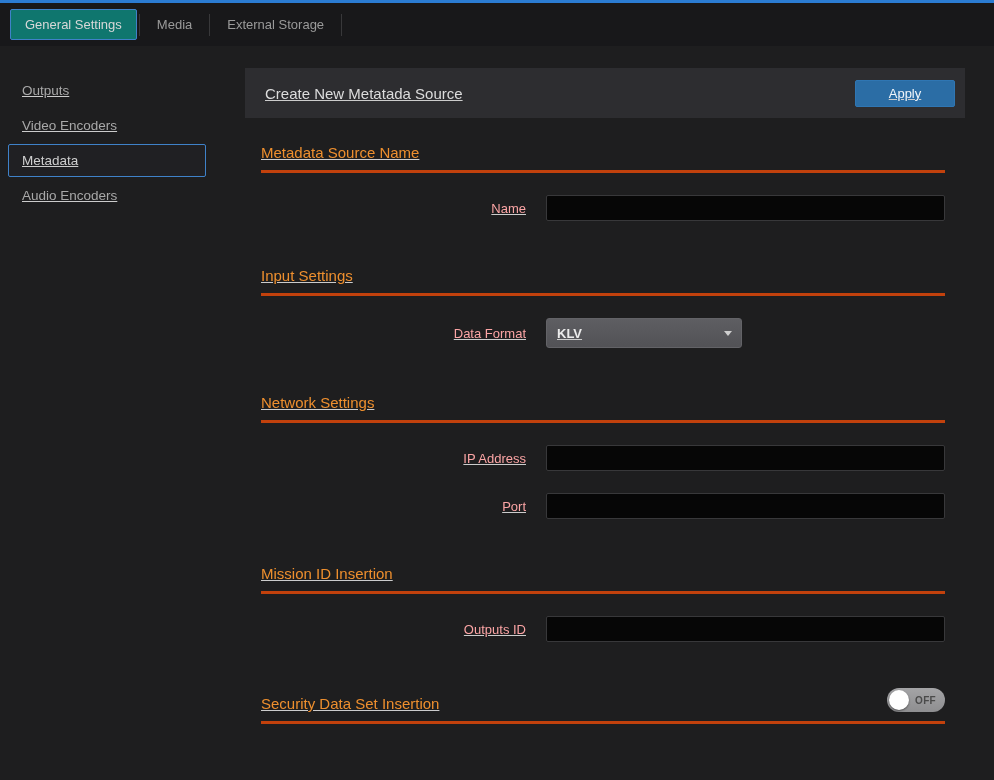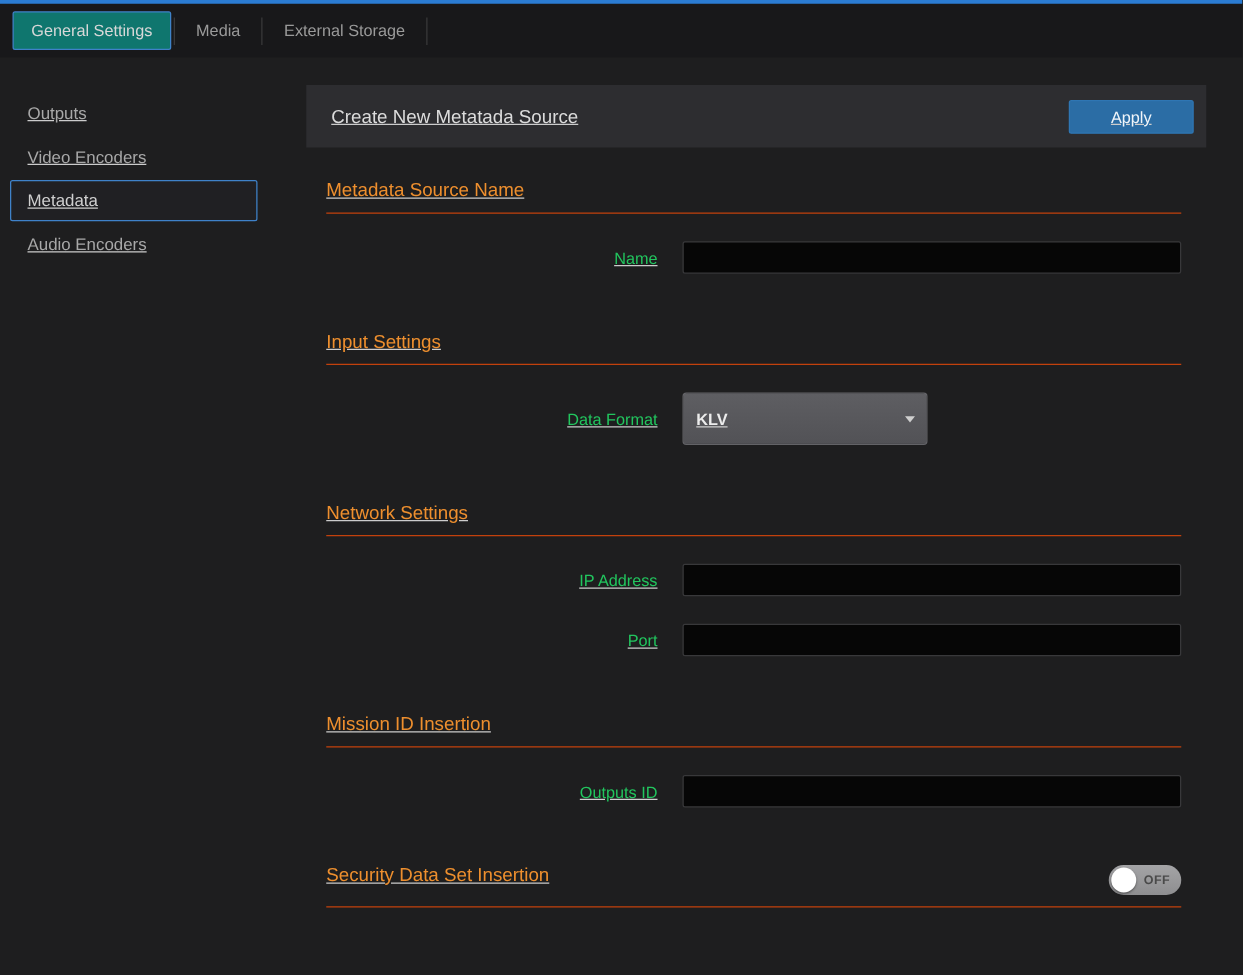--- a/index.html
+++ b/index.html
@@ -82,54 +82,54 @@
     font-size:13px;
     font-family:"Liberation Sans", sans-serif;
     cursor:pointer;
   }
 
   
   .sections { padding:0 20px 0 16px; }
   .section-head {
     margin-top:46px;
     padding-bottom:9px;
-    border-bottom:1px solid #c2410c;
+    border-bottom:3px solid #c2410c;
     display:flex;
     justify-content:space-between;
-    align-items:flex-start;
+    align-items:flex-end;
   }
   .section-head.first { margin-top:26px; }
   .section-title { color:#ee8f2e; font-size:15px; }
 
   .form-row { display:flex; align-items:center; margin-top:22px; }
   .form-label {
     width:285px;
     flex:none;
     text-align:right;
-    color:#22c55e;
+    color:#fca5a5;
     font-size:13px;
     padding-right:20px;
   }
   .text-input {
     flex:1;
     height:26px;
     background:#060606;
     border:1px solid #38383a;
     border-radius:2px;
     color:#dddddd;
     padding:0 8px;
     font-size:13px;
     font-family:"Liberation Sans", sans-serif;
     outline:none;
   }
 
   
   .dropdown {
     width:196px;
-    height:42px;
+    height:30px;
     background:linear-gradient(#5e5e62,#525256);
     border:1px solid #636367;
     border-radius:3px;
     display:flex;
     align-items:center;
     padding:0 9px 0 10px;
     color:#ececec;
     font-size:13px;
     font-weight:bold;
     cursor:pointer;

